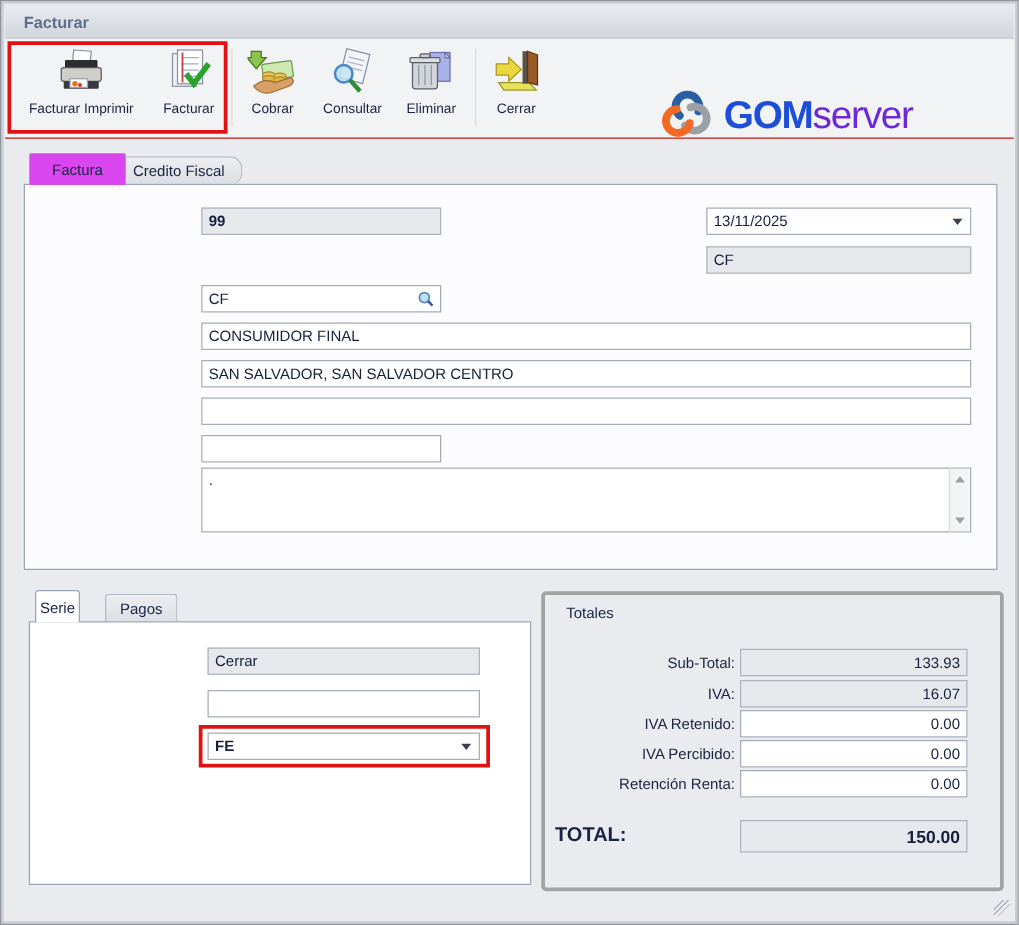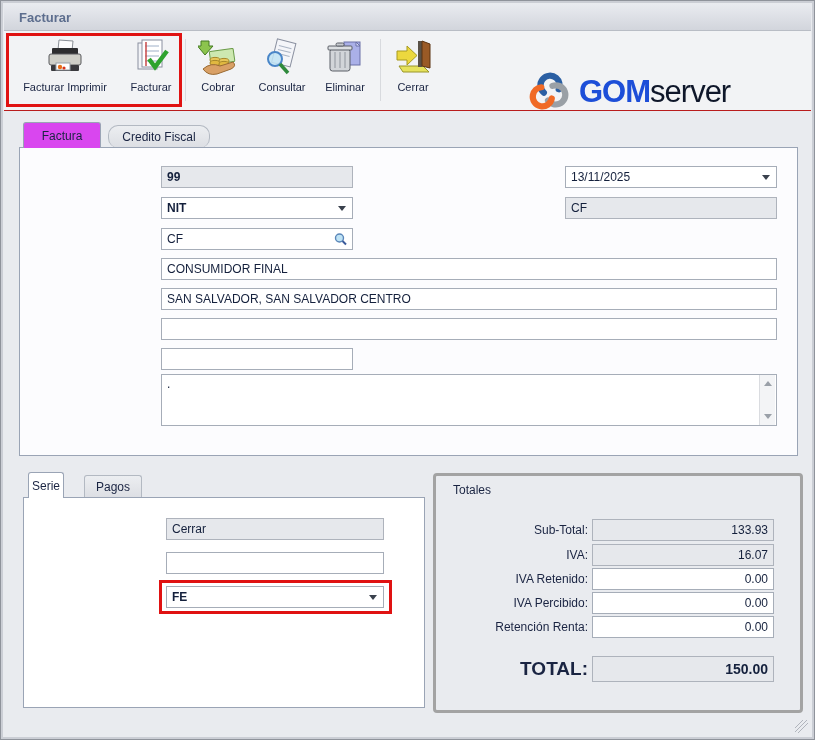--- a/index.html
+++ b/index.html
@@ -31,21 +31,21 @@
     position:absolute;top:3px;height:72px;text-align:center;cursor:default;
   }
   .tbtn .ticon{display:block;margin:4px auto 2px;width:40px;height:40px;}
   .tbtn .tlabel{display:block;font-size:11px;color:#1a2442;margin-top:3px;white-space:nowrap;}
   .tsep{position:absolute;top:8px;width:1px;height:62px;background:#d8dade;}
   .hlbox{position:absolute;border:3px solid #e01212;background:transparent;pointer-events:none;}
   
   .logo{position:absolute;left:523px;top:36px;display:flex;align-items:center;}
   .logo .mark{width:46px;height:50px;margin-right:6px;}
   .logo .t1{font-size:31px;font-weight:bold;color:#1d4ed8;letter-spacing:-1px;}
-  .logo .t2{font-size:31px;color:#0f172a;letter-spacing:-1px;}
+  .logo .t2{font-size:31px;color:#6d28d9;letter-spacing:-1px;}
   
   .tab{
     position:absolute;text-align:center;font-size:12px;color:#1a2442;
     border:1px solid #9aa4b5;border-bottom:none;
     border-radius:3px 3px 0 0;cursor:default;
   }
   .tab.active{background:#d946ef;z-index:3;}
   .tab.inactive{background:linear-gradient(#eceef1,#dcdee3);border-color:#b3b9c2;z-index:1;}
   .tabframe{position:absolute;border:1px solid #9aa4b5;z-index:2;}
   
@@ -205,38 +205,34 @@
       <span class="t1">GOM</span>
         <span class="t2">server</span>
     </div>
 
     <div class="hlbox" style="left:2px;top:2px;width:176px;height:74px;"></div>
   </div>
 
   <div class="tab active" style="left:22px;top:121px;width:78px;height:26px;line-height:26px;">
     <span>Factura</span>
   </div>
-  <div class="tab inactive" style="left:107px;top:124px;width:102px;height:23px;line-height:22px;border-radius:10px;">
+  <div class="tab inactive" style="left:91px;top:124px;width:102px;height:23px;line-height:22px;border-radius:10px;">
     <span>Credito Fiscal</span>
   </div>
   <div class="tabframe" style="left:18px;top:146px;width:779px;height:309px;background:#fcfcfe;"></div>
 
   <div class="lbl bold" style="left:30px;top:165px;">No. Pedido</div>
   <div class="field disabledf bold" style="left:160px;top:165px;width:192px;z-index:4;"><span>99</span></div>
   <div class="lbl" style="left:420px;top:165px;">Fecha de la factura:</div>
   <div class="field combo" style="left:564px;top:165px;width:212px;z-index:4;">
     <span class="cval">13/11/2025</span>
     <span class="arr"></span>
   </div>
 
   <div class="lbl" style="left:30px;top:196px;">Tipo:</div>
-  <div class="field combo" style="left:160px;top:196px;width:192px;z-index:4;">
-    <span class="cval bold">NIT</span>
-    <span class="arr"></span>
-  </div>
   <div class="lbl" style="left:420px;top:196px;">Cliente:</div>
   <div class="field disabledf" style="left:564px;top:196px;width:212px;z-index:4;"><span>CF</span></div>
 
   <div class="lbl" style="left:30px;top:227px;">NIT:</div>
   <div class="field" style="left:160px;top:227px;width:192px;z-index:4;">
     <span>CF</span>
     <span class="mag">
       <svg viewBox="0 0 15 15" width="15" height="15">
         <circle cx="6.5" cy="6" r="4" fill="#bfe3f5" stroke="#5a86b8" stroke-width="1.4"></circle>
         <line x1="9.5" y1="9" x2="13" y2="12.5" stroke="#3a5a9a" stroke-width="2"></line>
@@ -295,18 +291,18 @@
 
     <div class="lbl" style="left:8px;top:92px;width:144px;text-align:right;">IVA Retenido:</div>
     <div class="field num" style="left:156px;top:92px;width:182px;"><span>0.00</span></div>
 
     <div class="lbl" style="left:8px;top:116px;width:144px;text-align:right;">IVA Percibido:</div>
     <div class="field num" style="left:156px;top:116px;width:182px;"><span>0.00</span></div>
 
     <div class="lbl" style="left:8px;top:140px;width:144px;text-align:right;">Retención Renta:</div>
     <div class="field num" style="left:156px;top:140px;width:182px;"><span>0.00</span></div>
 
-    <div class="lbl bold" style="left:8px;top:180px;width:144px;text-align:right;font-size:19px;height:26px;line-height:26px;">TOTAL:</div>
+    <div class="lbl bold" style="left:8px;top:180px;width:144px;text-align:left;font-size:16px;height:26px;line-height:26px;">TOTAL:</div>
     <div class="field disabledf num bold" style="left:156px;top:180px;width:182px;height:26px;line-height:24px;font-size:14px;"><span>150.00</span></div>
   </div>
 
   <div class="grip"></div>
 </div>
 
 </body></html>

